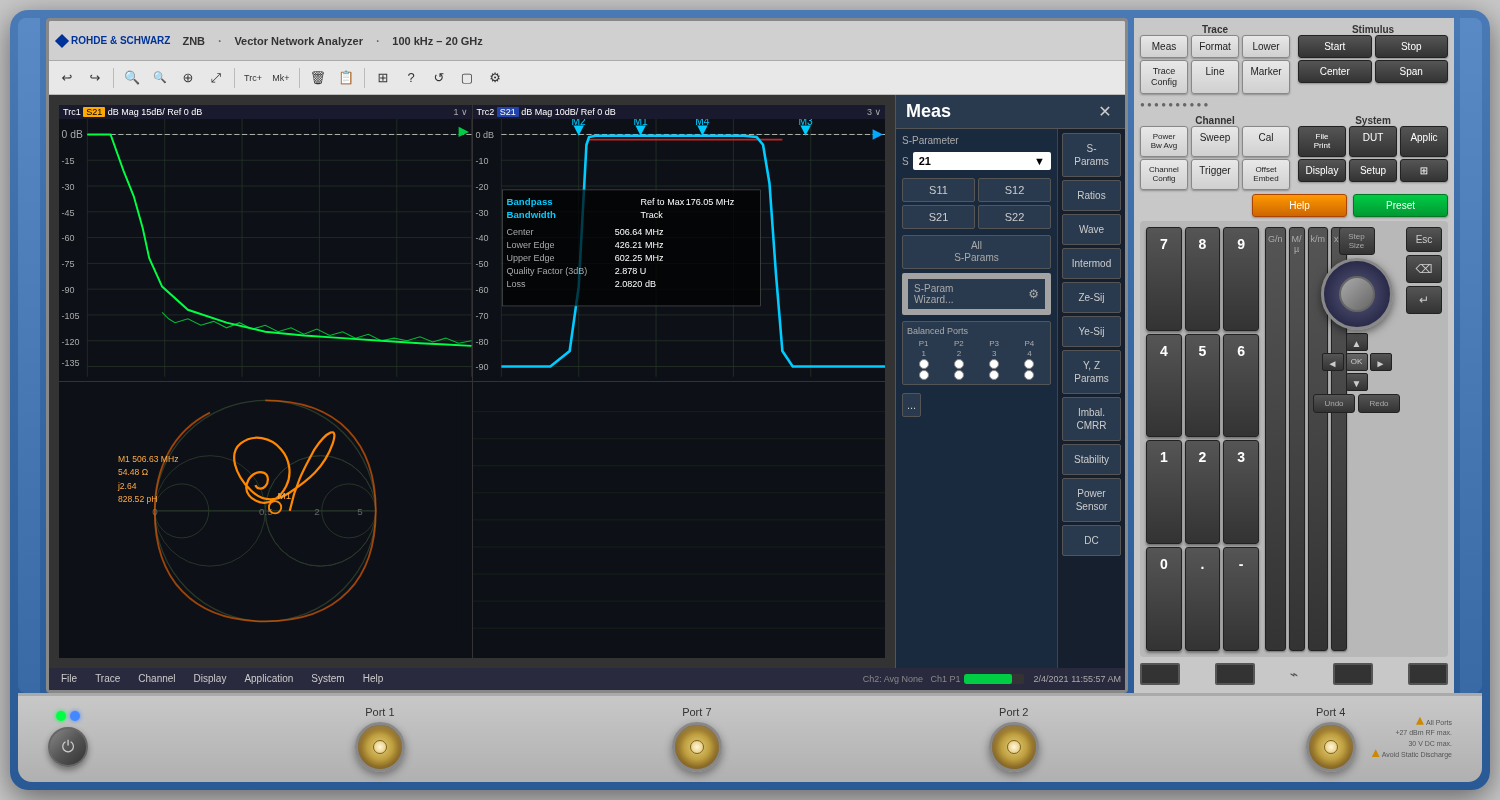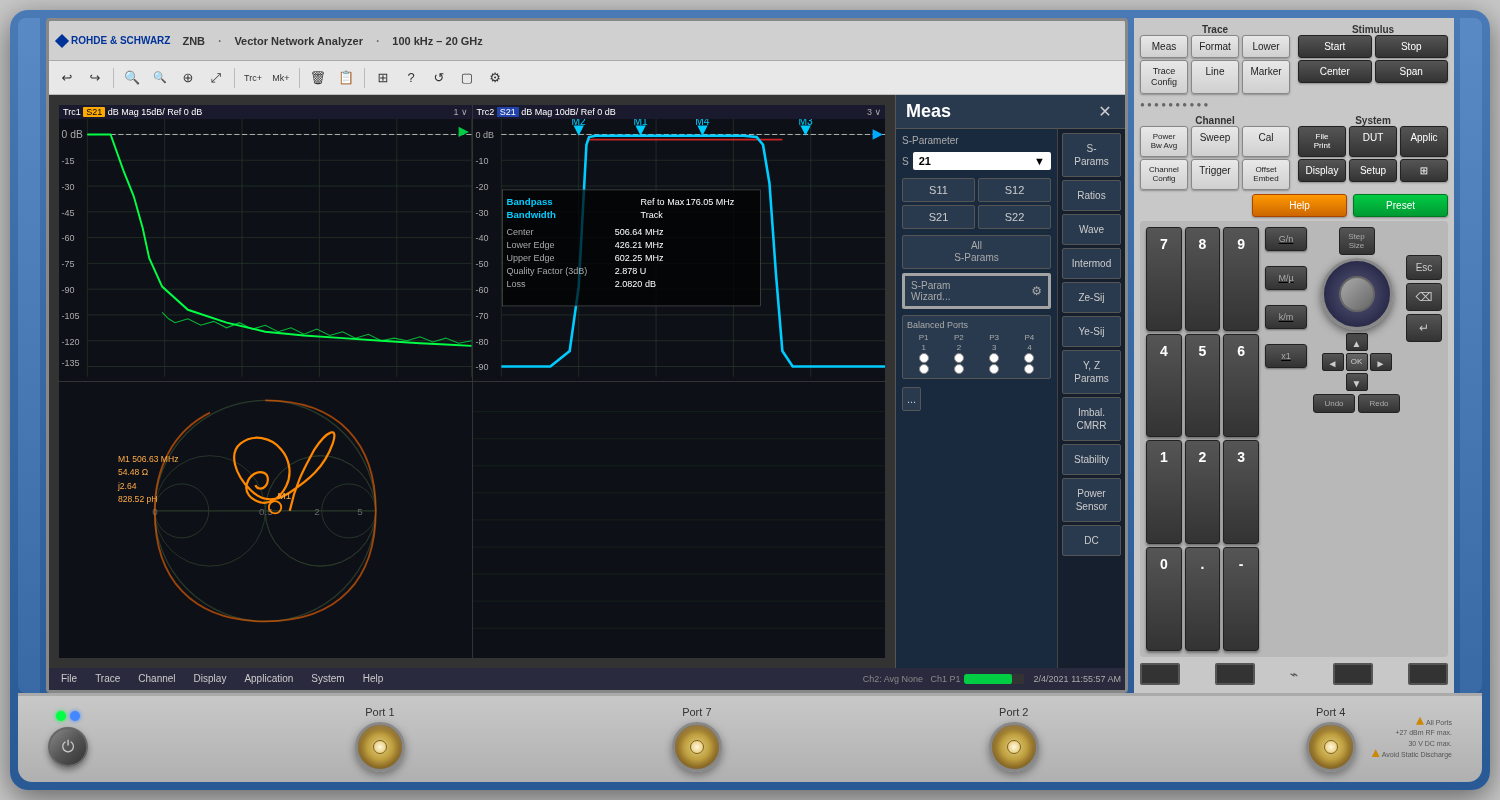--- a/index.html
+++ b/index.html
@@ -310,21 +310,21 @@
       color: #aaa;
       padding: 4px 6px;
       font-size: 10px;
       cursor: pointer;
       border-radius: 2px;
       margin-top: 2px;
     }
 
     .meas-wizard-row {
       background: #2a3a4e;
-      border: 3px solid #a3a3a3;
+      border: 6px solid #a3a3a3;
       color: #aaa;
       padding: 4px 6px;
       font-size: 10px;
       cursor: pointer;
       border-radius: 2px;
       display: flex;
       align-items: center;
       justify-content: space-between;
     }
 
@@ -460,24 +460,23 @@
       font-weight: bold;
       text-align: center;
       padding: 8px 4px;
       cursor: pointer;
       box-shadow: 0 2px 3px rgba(0,0,0,0.4);
     }
 
     
     .func-keys {
       display: flex;
-      flex-direction: column;
-      gap: 15px;
+      flex-direction: row;
+      gap: 3px;
       width: 42px;
-      text-decoration: underline;
     }
 
     .func-btn {
       background: linear-gradient(180deg, #555 0%, #333 100%);
       border: 1px solid #222;
       border-radius: 3px;
       color: #aaa;
       font-size: 9px;
       text-align: center;
       padding: 6px 2px;
@@ -1121,21 +1120,21 @@
             <div class="nav-arrow-btn">▼</div>
             <div style="background:transparent;"></div>
           </div>
 
           <div style="display:flex;gap:3px;">
             <div class="edit-btn" style="width:42px;font-size:8px;padding:4px;background:linear-gradient(180deg,#555 0%,#333 100%);border:1px solid #222;border-radius:3px;color:#aaa;text-align:center;cursor:pointer;">Undo</div>
             <div class="edit-btn" style="width:42px;font-size:8px;padding:4px;background:linear-gradient(180deg,#555 0%,#333 100%);border:1px solid #222;border-radius:3px;color:#aaa;text-align:center;cursor:pointer;">Redo</div>
           </div>
         </div>
 
-        <div style="display:flex;flex-direction:column;gap:3px;margin-top:28px;">
+        <div style="display:flex;flex-direction:column;gap:3px;">
           <div style="background:linear-gradient(180deg,#555 0%,#333 100%);border:1px solid #222;border-radius:3px;color:#ccc;font-size:10px;text-align:center;padding:6px 4px;cursor:pointer;width:36px;">Esc</div>
           <div style="background:linear-gradient(180deg,#555 0%,#333 100%);border:1px solid #222;border-radius:3px;color:#ccc;font-size:12px;text-align:center;padding:6px 4px;cursor:pointer;width:36px;">⌫</div>
           <div style="background:linear-gradient(180deg,#555 0%,#333 100%);border:1px solid #222;border-radius:3px;color:#ccc;font-size:12px;text-align:center;padding:6px 4px;cursor:pointer;width:36px;">↵</div>
         </div>
       </div>
 
       <div class="usb-section" style="justify-content:space-between;padding:2px 0;">
         <div class="usb-port"></div>
         <div class="usb-port"></div>
         <span class="usb-symbol">⌁</span>

